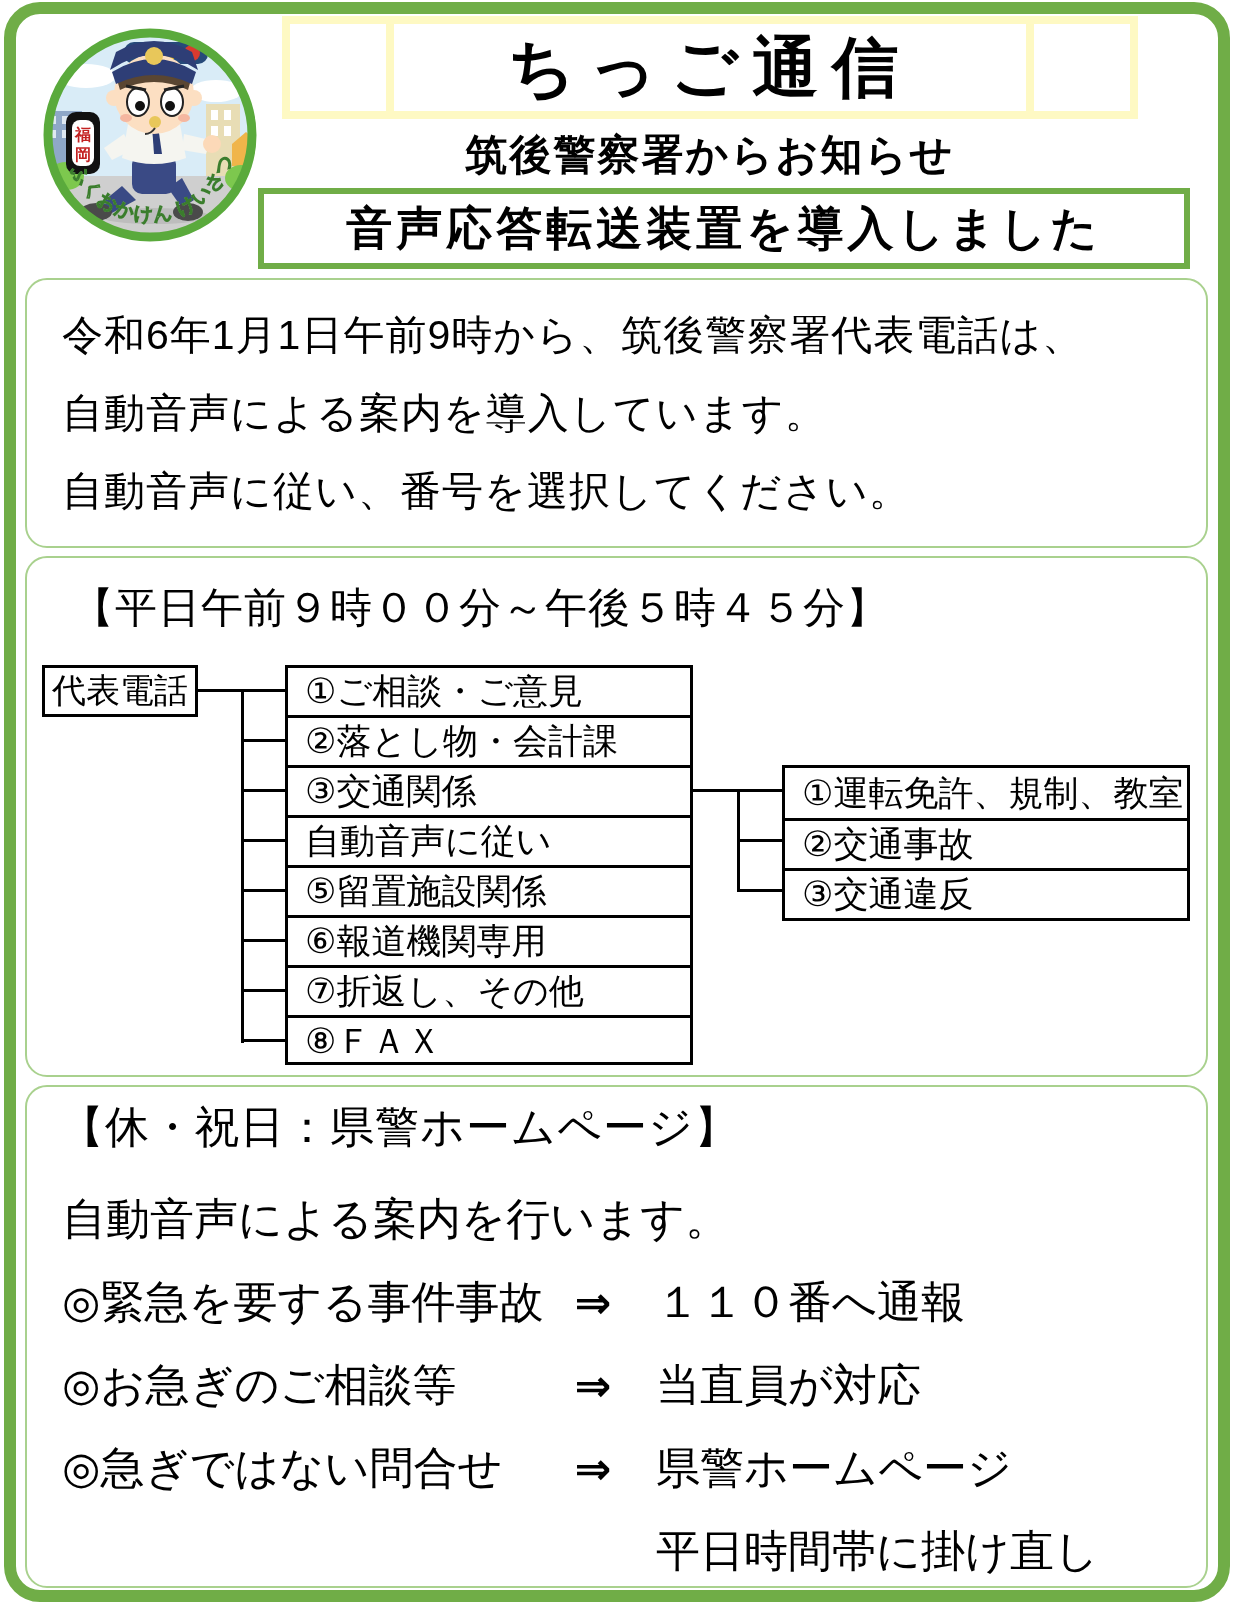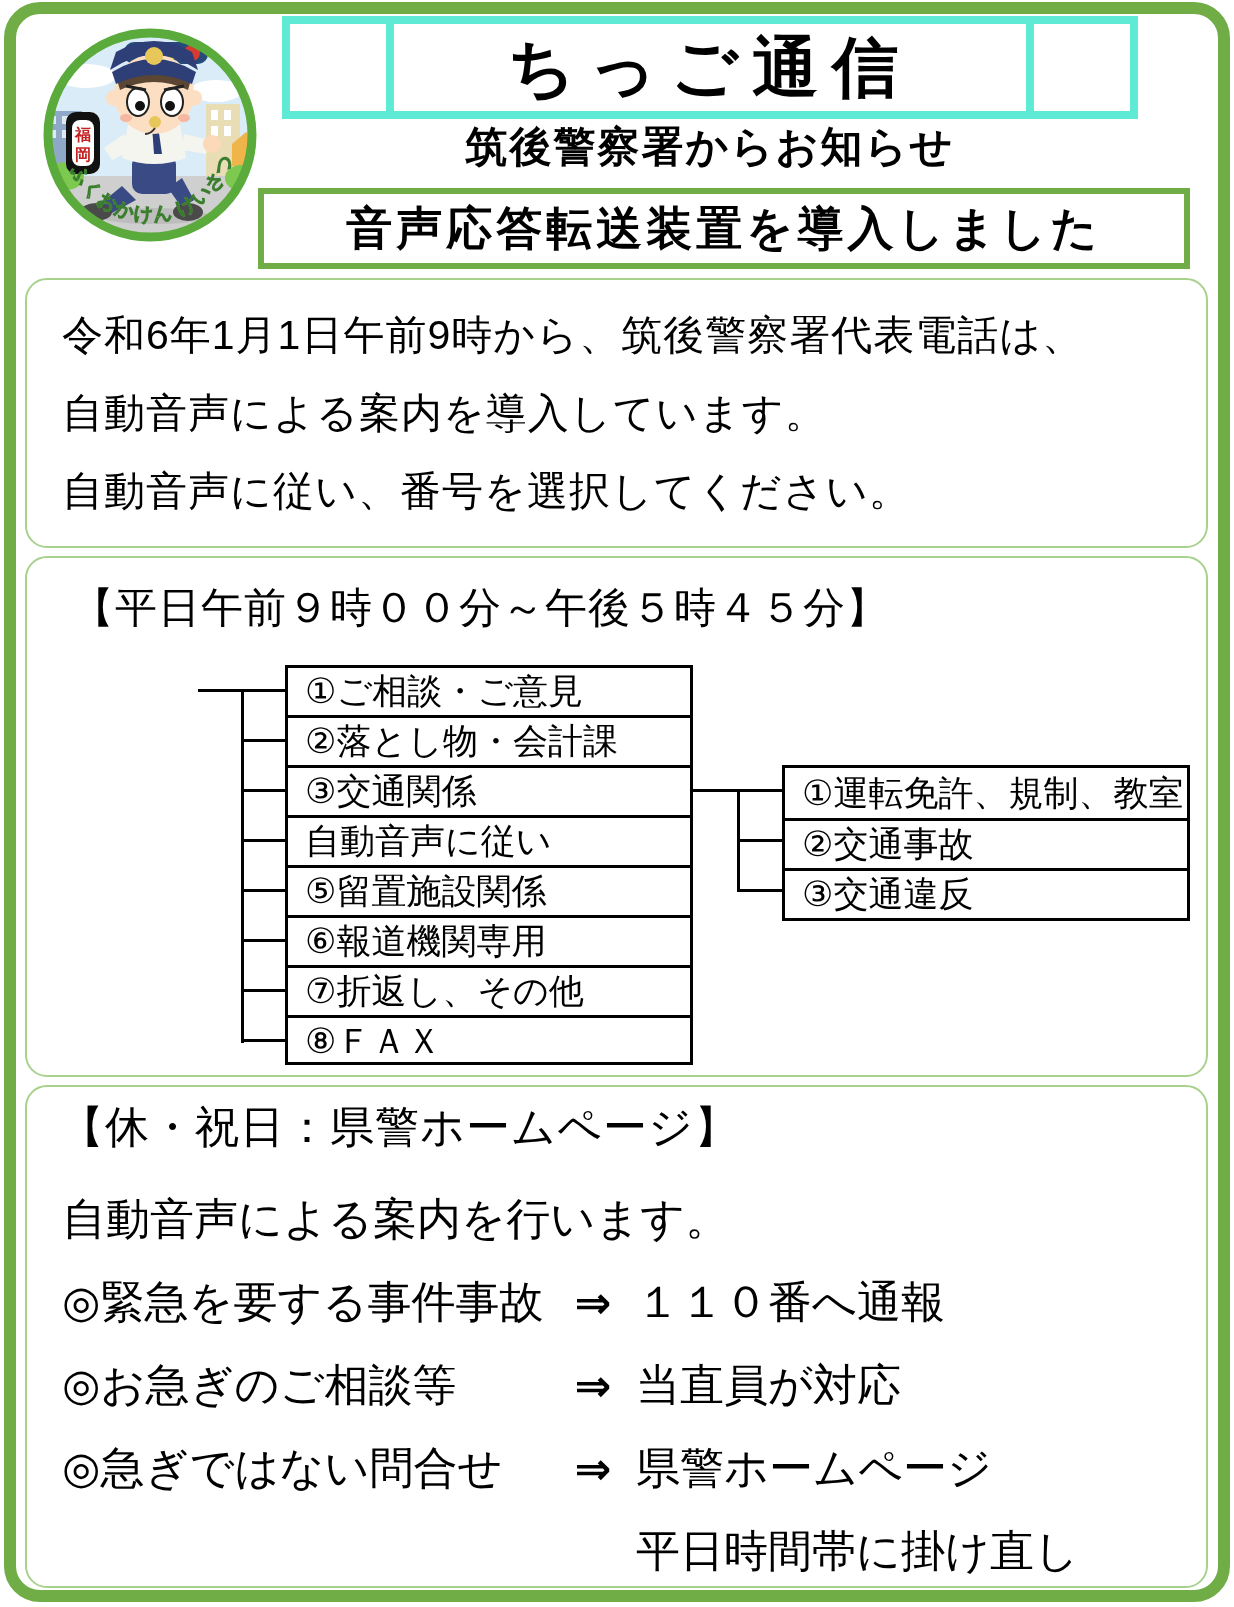--- a/index.html
+++ b/index.html
@@ -12,30 +12,30 @@
     overflow:hidden;
   }
   .page-border{
     position:absolute;left:4px;top:2px;width:1226px;height:1600px;
     border:12px solid #70ad47;border-radius:36px;box-sizing:border-box;
   }
   
   .logo{position:absolute;left:36px;top:16px;width:228px;height:238px;}
   .title-box{
     position:absolute;left:282px;top:16px;width:856px;height:103px;
-    background:#5eead4;display:flex;gap:8px;padding:8px;box-sizing:border-box;
+    background:#fef9c3;display:flex;gap:8px;padding:8px;box-sizing:border-box;
   }
   .title-cell{background:#ffffff;height:100%;}
   .title-cell.small{width:96px;}
   .title-cell.main{
     flex:1;display:flex;align-items:center;justify-content:center;
     font-size:66px;font-weight:bold;letter-spacing:14px;white-space:nowrap;
   }
   .subtitle{
-    position:absolute;left:282px;top:118px;width:856px;height:58px;
+    position:absolute;left:282px;top:126px;width:856px;height:58px;
     display:flex;align-items:center;justify-content:center;
     font-size:42px;font-weight:bold;letter-spacing:2px;white-space:nowrap;
   }
   .announcement{
     position:absolute;left:258px;top:188px;width:932px;height:81px;
     border:6px solid #70ad47;box-sizing:border-box;background:#fff;
     display:flex;align-items:center;justify-content:center;
     font-size:46px;font-weight:bold;letter-spacing:4px;white-space:nowrap;
   }
   
@@ -66,21 +66,21 @@
     display:flex;align-items:center;padding-left:17px;
     font-size:35px;white-space:nowrap;border-top:3px solid #000;
   }
   .opt-row:first-child{border-top:none;}
   .cline{position:absolute;background:#000;}
   
   .holiday-body{position:absolute;left:62px;top:1178px;width:1110px;font-size:44px;}
   .h-line{height:83px;display:flex;align-items:center;white-space:nowrap;}
   .h-label{display:inline-block;min-width:506px;}
   .h-arrow{display:inline-block;width:50px;text-align:center;font-weight:bold;}
-  .h-value{display:inline-block;margin-left:18px;}
+  .h-value{display:inline-block;margin-left:38px;}
 </style>
 </head>
 <body>
 
 <div class="page">
 
   <div class="page-border"></div>
 
   <svg class="logo" viewBox="0 0 228 238">
     <defs>
@@ -183,20 +183,23 @@
   <div class="panel panel1"></div>
   <div class="intro-text">
     <div>令和6年1月1日午前9時から、筑後警察署代表電話は、</div>
     <div>自動音声による案内を導入しています。</div>
     <div>自動音声に従い、番号を選択してください。</div>
   </div>
 
   <div class="panel panel2"></div>
   <div class="sec-heading heading-weekday">【平日午前９時００分～午後５時４５分】</div>
 
+  <div class="chart-box root-box">
+    <span>代表電話</span>
+  </div>
 
   <div class="cline" style="left:198px;top:688.5px;width:87px;height:3px;"></div>
   <div class="cline" style="left:240.5px;top:688.5px;width:3px;height:354px;"></div>
   <div class="cline" style="left:240.5px;top:738.5px;width:45px;height:3px;"></div>
   <div class="cline" style="left:240.5px;top:788.5px;width:45px;height:3px;"></div>
   <div class="cline" style="left:240.5px;top:838.5px;width:45px;height:3px;"></div>
   <div class="cline" style="left:240.5px;top:888.5px;width:45px;height:3px;"></div>
   <div class="cline" style="left:240.5px;top:938.5px;width:45px;height:3px;"></div>
   <div class="cline" style="left:240.5px;top:988.5px;width:45px;height:3px;"></div>
   <div class="cline" style="left:240.5px;top:1038.5px;width:45px;height:3px;"></div>

